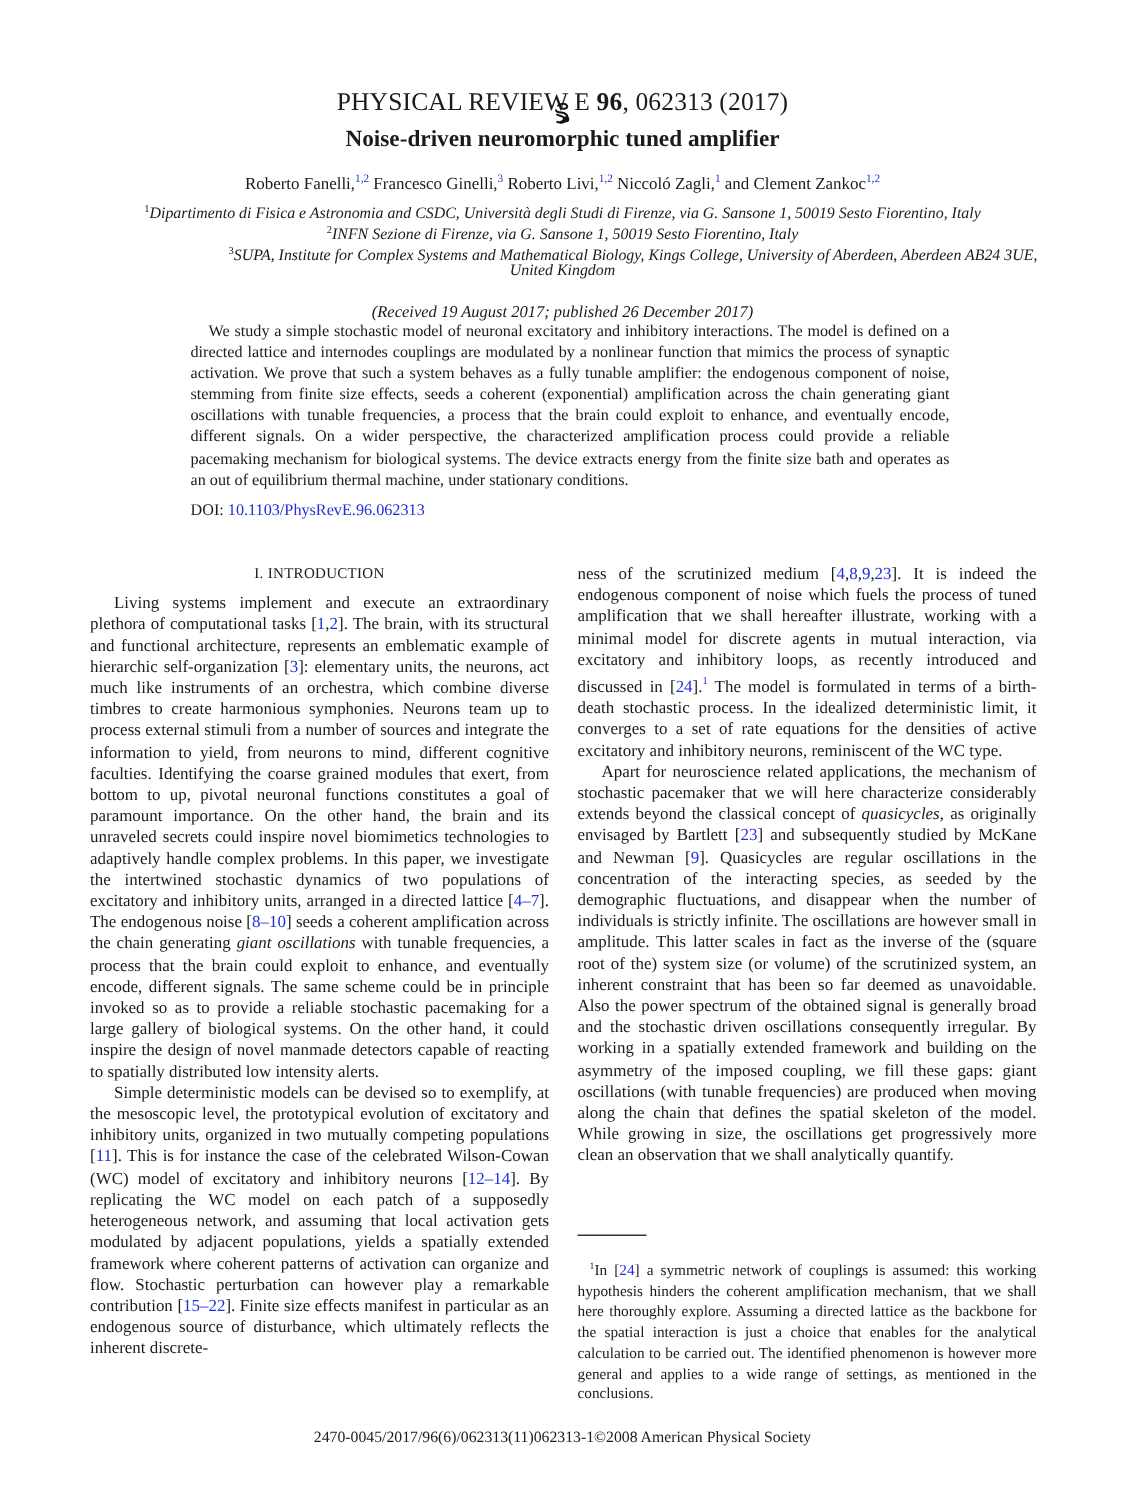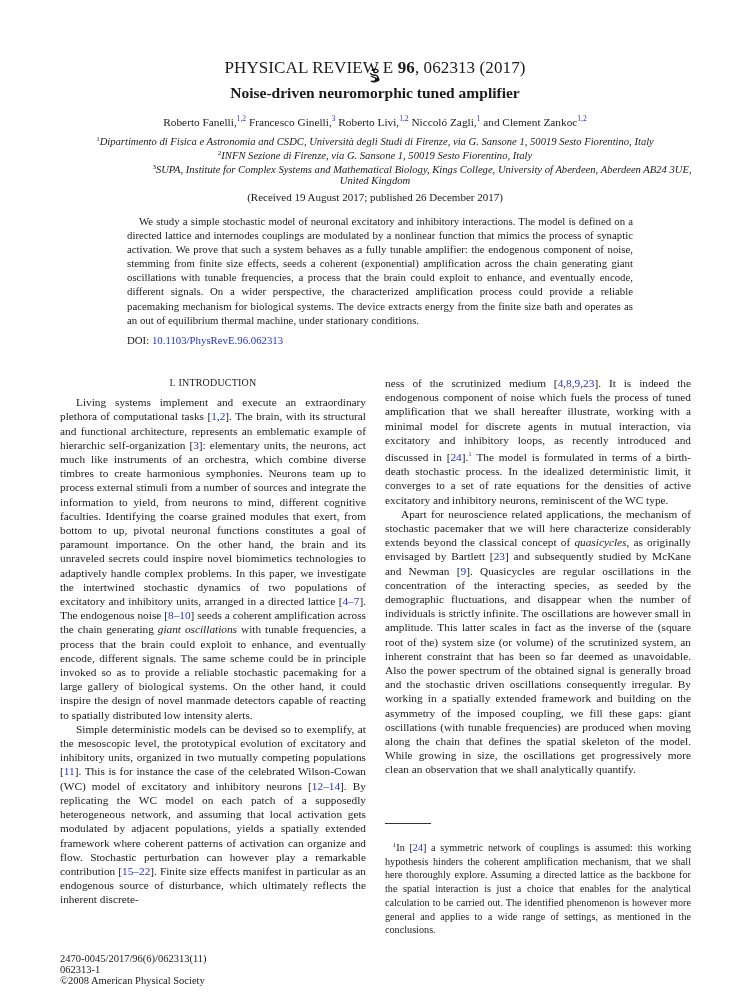--- a/index.html
+++ b/index.html
@@ -61,21 +61,21 @@
     background: #333;
   }
   .footnote {
     position: absolute; top: 838px; left: 385px; width: 306px;
     font-size: 10.2px; line-height: 13.7px; text-align: justify;
     text-indent: 8px;
   }
   .footnote sup { font-size: 6.5px; vertical-align: 4px; }
   .footer {
     position: absolute; top: 953px; left: 60px; width: 630px;
-    font-size: 10.5px; display: flex; justify-content: center; flex-direction: column;
+    font-size: 10.5px; display: flex; justify-content: center;
   }
   sup.fnmark { font-size: 7px; vertical-align: 5px; color: #1f2fd6; }
   i { font-style: italic; }
 </style>
 </head>
 <body>
 
 <div class="journal"><span>PHYSICAL REVIEW E</span> <b>96</b><span>, 062313 (2017)</span></div>
 
 <div class="logo">
@@ -89,21 +89,21 @@
 
 <div class="authors">
   <span>Roberto Fanelli,</span><sup>1,2</sup><span> Francesco Ginelli,</span><sup>3</sup><span> Roberto Livi,</span><sup>1,2</sup><span> Niccoló Zagli,</span><sup>1</sup><span> and Clement Zankoc</span><sup>1,2</sup>
 </div>
 
 <div class="affil" style="top:132px;"><sup>1</sup><span>Dipartimento di Fisica e Astronomia and CSDC, Università degli Studi di Firenze, via G. Sansone 1, 50019 Sesto Fiorentino, Italy</span></div>
 <div class="affil" style="top:146px;"><sup>2</sup><span>INFN Sezione di Firenze, via G. Sansone 1, 50019 Sesto Fiorentino, Italy</span></div>
 <div class="affil" style="top:160px;padding-left:47px;"><sup>3</sup><span>SUPA, Institute for Complex Systems and Mathematical Biology, Kings College, University of Aberdeen, Aberdeen AB24 3UE,</span></div>
 <div class="affil" style="top:174px;"><span>United Kingdom</span></div>
 
-<div class="received" style="top:191px;">(Received 19 August 2017; published 26 December 2017)</div>
+<div class="received" style="top:202px;font-style:italic;">(Received 19 August 2017; published 26 December 2017)</div>
 
 <div class="abstract" style="top:214px;">We study a simple stochastic model of neuronal excitatory and inhibitory interactions. The model is defined on a directed lattice and internodes couplings are modulated by a nonlinear function that mimics the process of synaptic activation. We prove that such a system behaves as a fully tunable amplifier: the endogenous component of noise, stemming from finite size effects, seeds a coherent (exponential) amplification across the chain generating giant oscillations with tunable frequencies, a process that the brain could exploit to enhance, and eventually encode, different signals. On a wider perspective, the characterized amplification process could provide a reliable pacemaking mechanism for biological systems. The device extracts energy from the finite size bath and operates as an out of equilibrium thermal machine, under stationary conditions.</div>
 
 <div class="doi"><span>DOI: </span><a>10.1103/PhysRevE.96.062313</a></div>
 
 <div class="col left">
   <div class="section-heading">I. INTRODUCTION</div>
   <p><span>Living systems implement and execute an extraordinary plethora of computational tasks [</span><a class="ref">1</a><span>,</span><a class="ref">2</a><span>]. The brain, with its structural and functional architecture, represents an emblematic example of hierarchic self-organization [</span><a class="ref">3</a><span>]: elementary units, the neurons, act much like instruments of an orchestra, which combine diverse timbres to create harmonious symphonies. Neurons team up to process external stimuli from a number of sources and integrate the information to yield, from neurons to mind, different cognitive faculties. Identifying the coarse grained modules that exert, from bottom to up, pivotal neuronal functions constitutes a goal of paramount importance. On the other hand, the brain and its unraveled secrets could inspire novel biomimetics technologies to adaptively handle complex problems. In this paper, we investigate the intertwined stochastic dynamics of two populations of excitatory and inhibitory units, arranged in a directed lattice [</span><a class="ref">4–7</a><span>]. The endogenous noise [</span><a class="ref">8–10</a><span>] seeds a coherent amplification across the chain generating </span><i>giant oscillations</i><span> with tunable frequencies, a process that the brain could exploit to enhance, and eventually encode, different signals. The same scheme could be in principle invoked so as to provide a reliable stochastic pacemaking for a large gallery of biological systems. On the other hand, it could inspire the design of novel manmade detectors capable of reacting to spatially distributed low intensity alerts.</span></p>
   <p><span>Simple deterministic models can be devised so to exemplify, at the mesoscopic level, the prototypical evolution of excitatory and inhibitory units, organized in two mutually competing populations [</span><a class="ref">11</a><span>]. This is for instance the case of the celebrated Wilson-Cowan (WC) model of excitatory and inhibitory neurons [</span><a class="ref">12–14</a><span>]. By replicating the WC model on each patch of a supposedly heterogeneous network, and assuming that local activation gets modulated by adjacent populations, yields a spatially extended framework where coherent patterns of activation can organize and flow. Stochastic perturbation can however play a remarkable contribution [</span><a class="ref">15–22</a><span id="split-src">]. Finite size effects manifest in particular as an endogenous source of disturbance, which ultimately reflects the inherent discrete-</span></p>
 </div>

